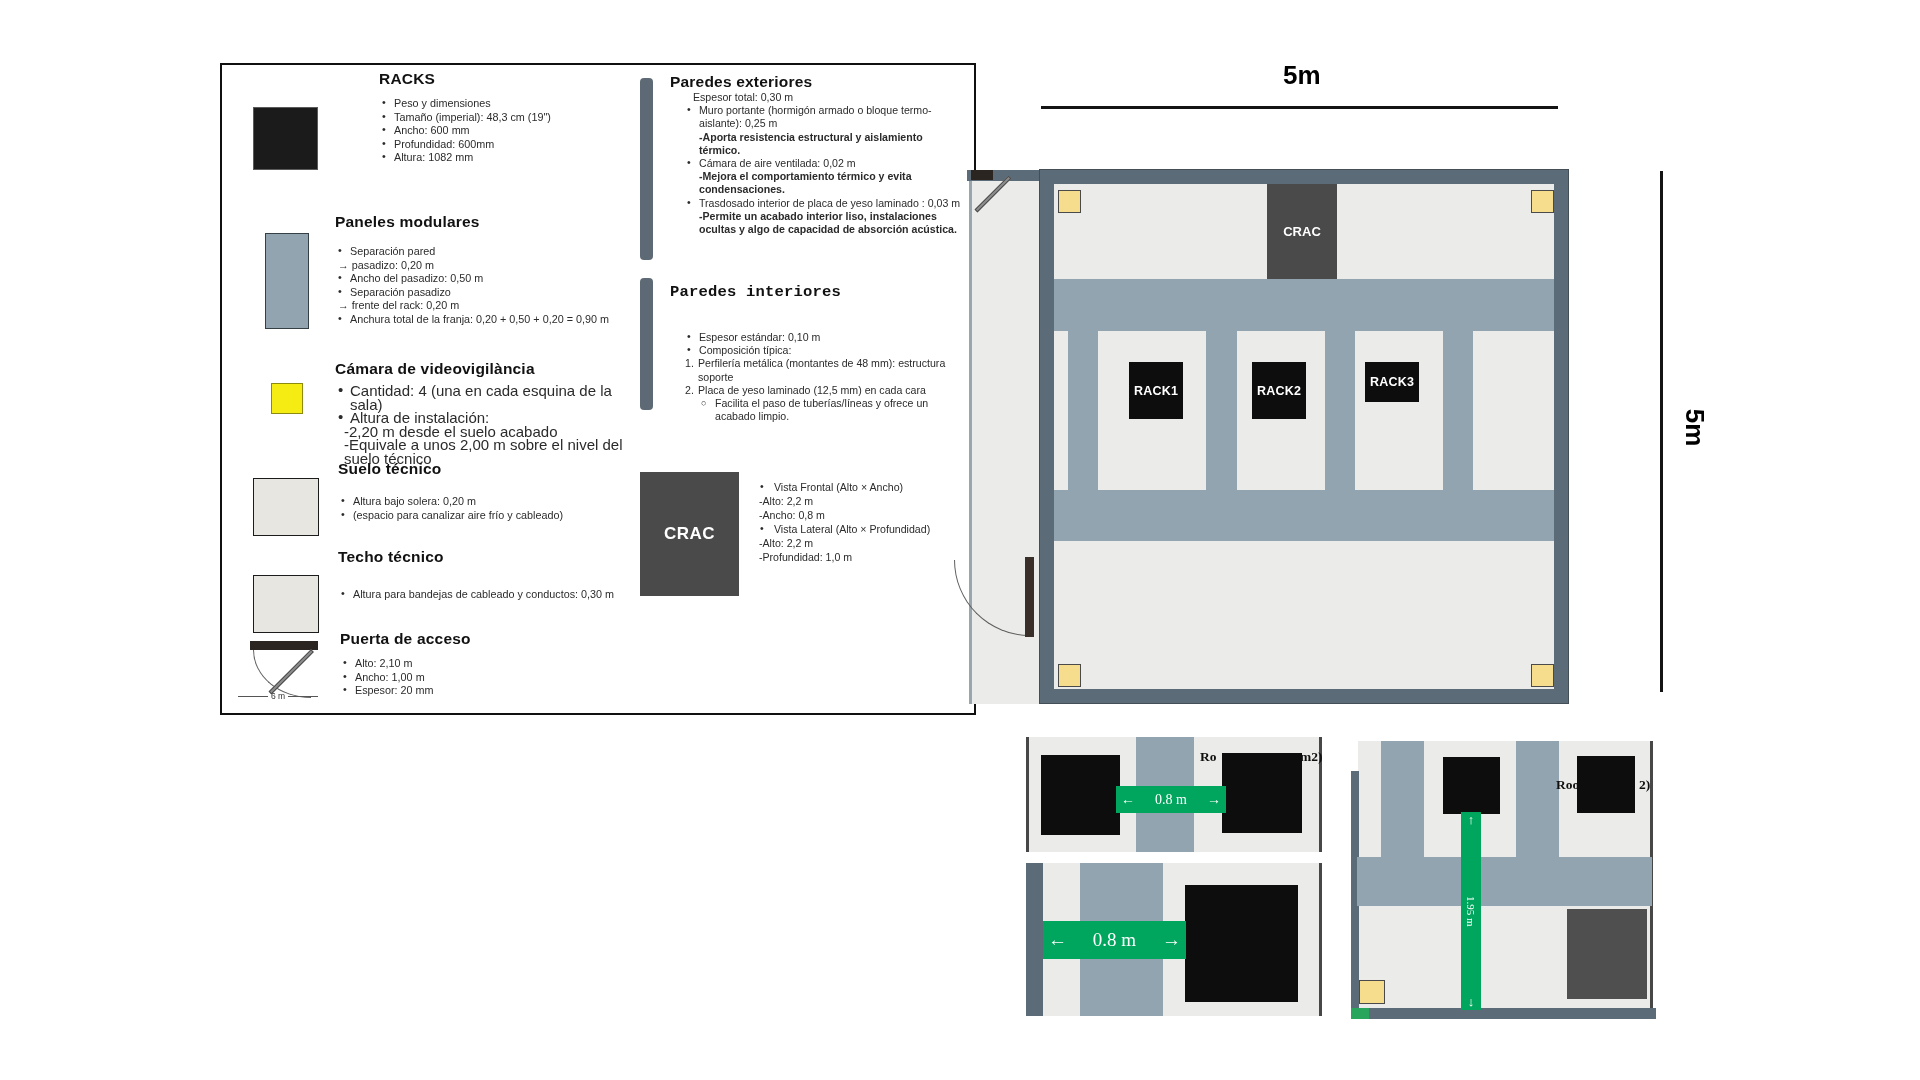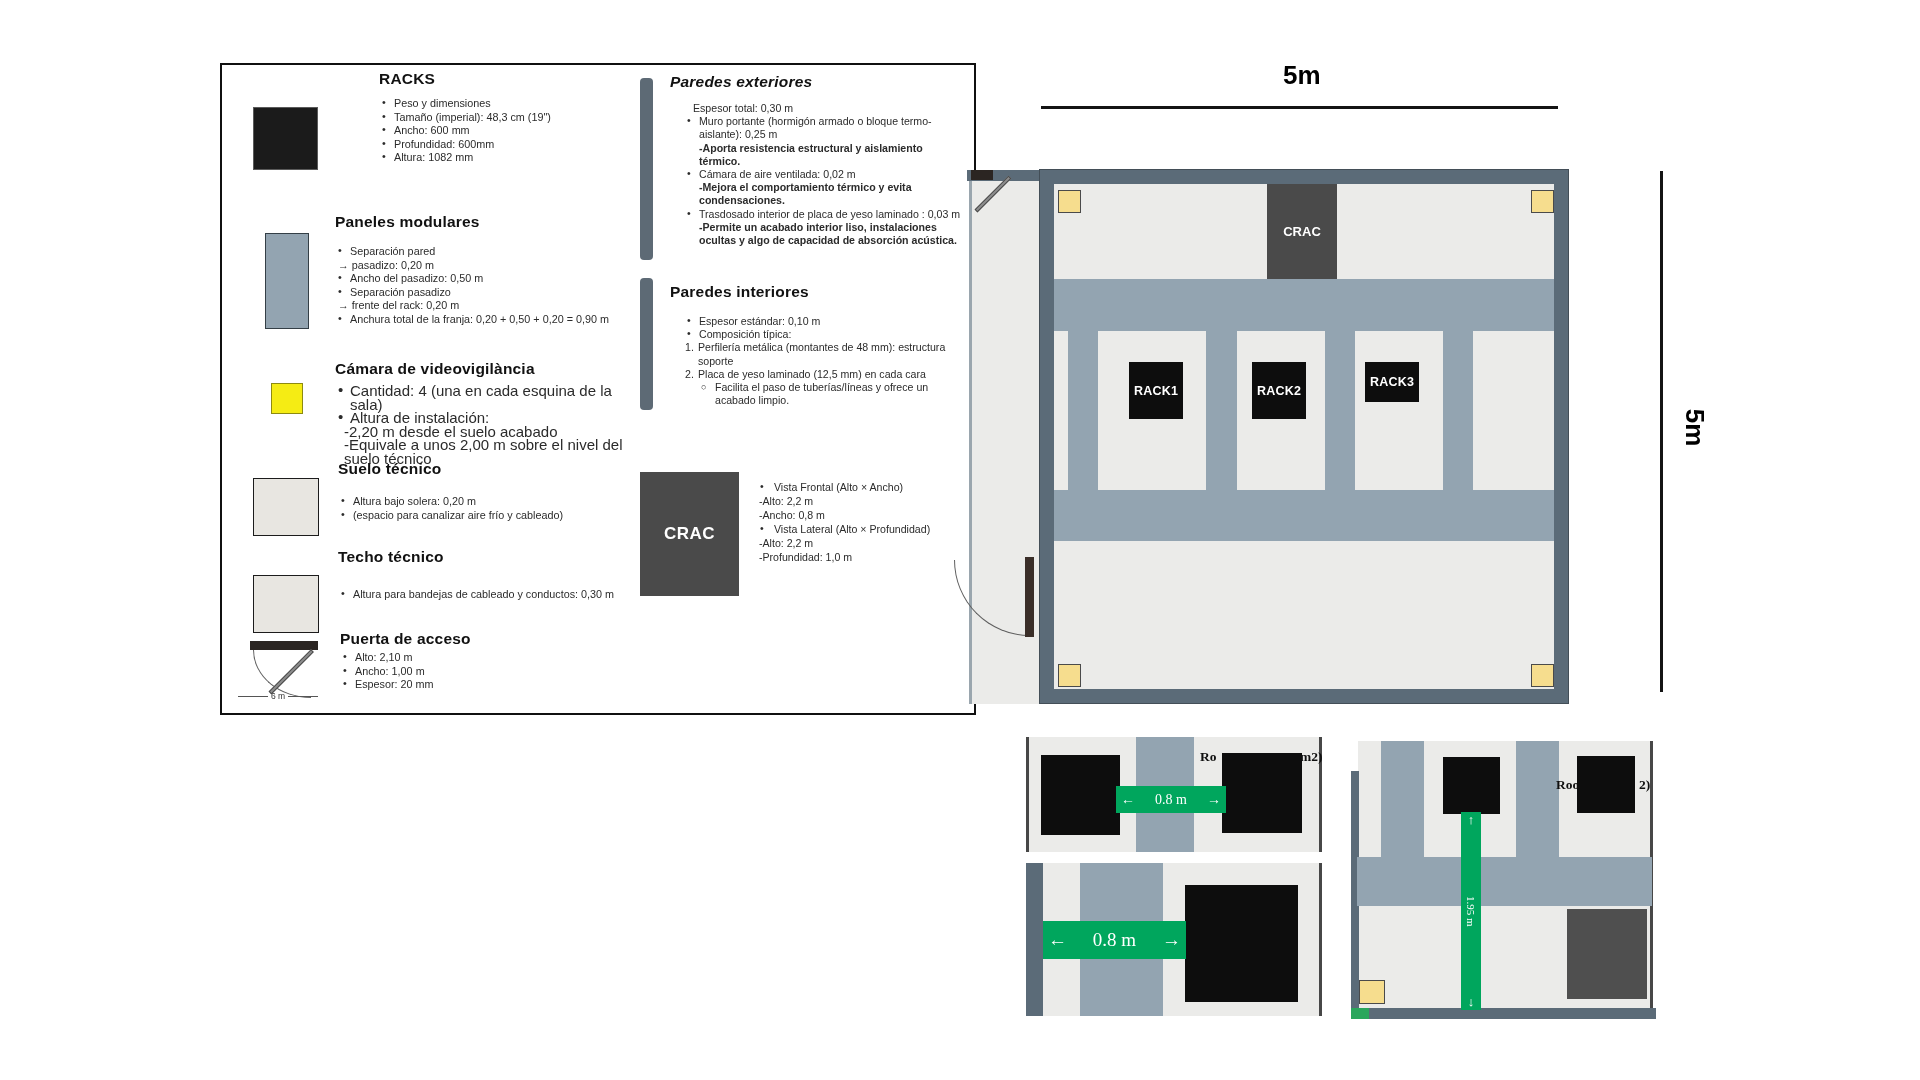--- a/index.html
+++ b/index.html
@@ -127,45 +127,45 @@
   <div class="door-bar" style="left:0;top:0;width:68px;height:9px;"></div>
   <div class="door-arc" style="left:3px;top:9px;width:58px;height:48px;"></div>
   <div class="door-leaf-line" style="left:20px;top:50px;width:58px;transform:rotate(-45deg);transform-origin:left center;"></div>
 </div>
 <div class="mini-dim" style="left:238px;top:691px;width:80px;">
   <span class="ln"></span>
   <span>6 m</span>
   <span class="ln"></span>
 </div>
 <div class="abs" style="left:340px;top:630px;width:260px;">
-  <h3 class="sec-title" style="margin-bottom:3px;">Puerta de acceso</h3>
+  <h3 class="sec-title" style="margin-bottom:9px;">Puerta de acceso</h3>
   <ul class="blist">
     <li class="b">Alto: 2,10 m</li>
     <li class="b">Ancho: 1,00 m</li>
     <li class="b">Espesor: 20 mm</li>
   </ul>
 </div>
 
 <div class="wallbar" style="left:640px;top:78px;height:182px;"></div>
 <div class="abs" style="left:670px;top:73px;width:296px;">
-  <h3 class="sec-title" style="margin-bottom:11px;font-style:italic;">Paredes exteriores</h3>
+  <h3 class="sec-title" style="margin-bottom:0;">Paredes exteriores</h3>
   <ul class="blist" style="padding-left:14px;font-size:10.6px;line-height:13.2px;">
     <li class="p0">Espesor total: 0,30 m</li>
     <li class="b">Muro portante (hormigón armado o bloque termo-aislante): 0,25 m</li>
     <li class="p">-Aporta resistencia estructural y aislamiento térmico.</li>
     <li class="b">Cámara de aire ventilada: 0,02 m</li>
     <li class="p">-Mejora el comportamiento térmico y evita condensaciones.</li>
     <li class="b">Trasdosado interior de placa de yeso laminado : 0,03 m</li>
     <li class="p">-Permite un acabado interior liso, instalaciones ocultas y algo de capacidad de absorción acústica.</li>
   </ul>
 </div>
 
 <div class="wallbar" style="left:640px;top:278px;height:132px;"></div>
 <div class="abs" style="left:670px;top:283px;width:296px;">
-  <h3 class="sec-title" style="margin-bottom:14px;">Paredes interiores</h3>
+  <h3 class="sec-title" style="margin-bottom:30px;font-family:Liberation Mono, monospace;">Paredes interiores</h3>
   <ul class="blist" style="padding-left:14px;font-size:10.6px;line-height:13.2px;">
     <li class="b">Espesor estándar: 0,10 m</li>
     <li class="b">Composición típica:</li>
     <li class="n" data-num="1.">Perfilería metálica (montantes de 48 mm): estructura soporte</li>
     <li class="n" data-num="2.">Placa de yeso laminado (12,5 mm) en cada cara</li>
     <li class="c">Facilita el paso de tuberías/líneas y ofrece un acabado limpio.</li>
   </ul>
 </div>
 
 <div class="abs crac-block" style="left:640px;top:472px;width:99px;height:124px;">

